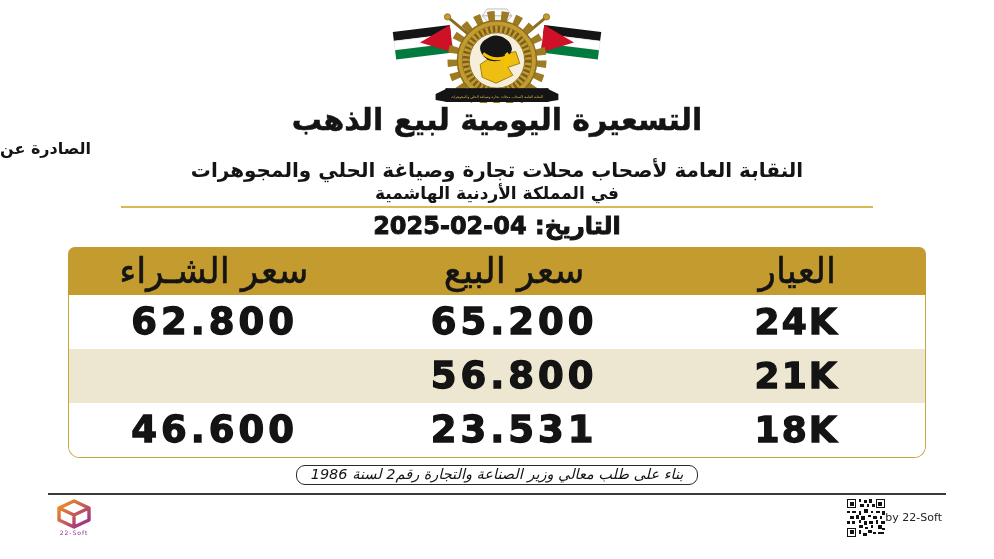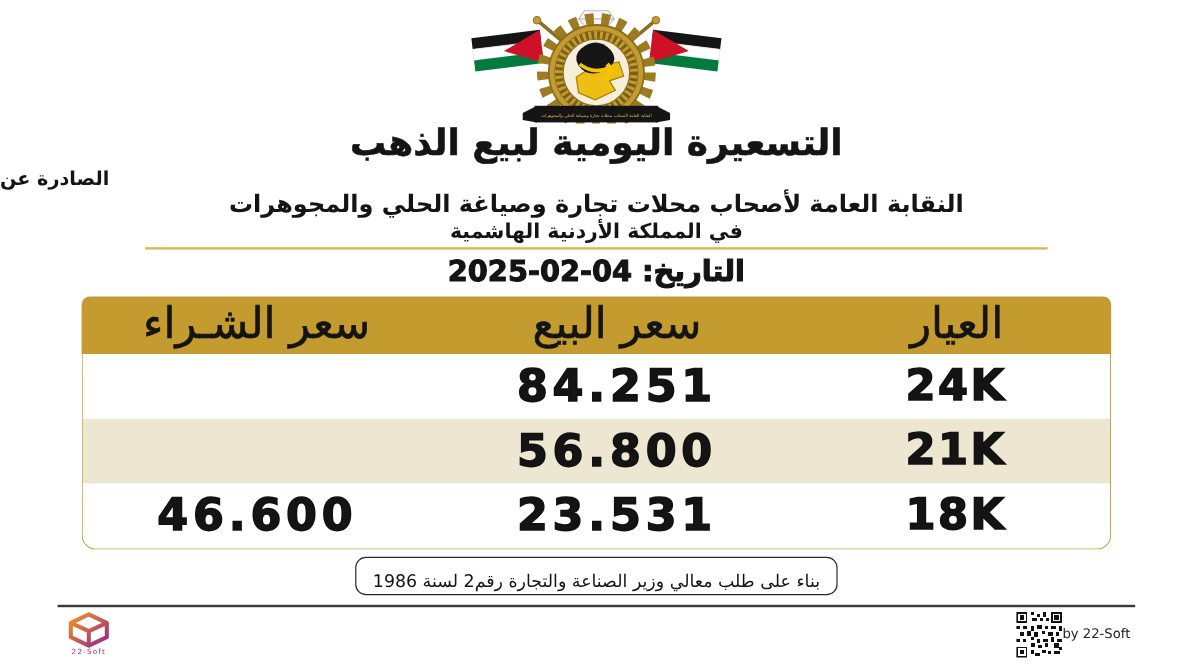--- a/index.html
+++ b/index.html
@@ -67,22 +67,22 @@
   .col-karat { width: 30%; }
   .col-sell  { width: 36%; }
   .col-buy   { width: 34%; }
   .td.col-karat { letter-spacing: 2px; font-size: 36px; }
 
   
   .note-row { text-align: center; margin-top: 6px; }
   .note {
     display: inline-block; direction: rtl;
     border: 1.6px solid #2a2a2a; border-radius: 9px;
-    padding: 12px 14px 2px;
-    font-size: 14.5px; font-weight: 500;
+    padding: 0px 14px 2px;
+    font-size: 14.5px; font-weight: 500; font-style: italic;
   }
   .divider {
     width: 898px; margin: 8px auto 0;
     border-top: 2px solid #3a3a3a; height: 0;
   }
   .bottom-row {
     margin: 4px 48px 0;
     display: flex; justify-content: space-between; align-items: flex-start;
   }
   .soft-logo { display: flex; flex-direction: column; align-items: center; margin-left: 8px; }
@@ -160,21 +160,22 @@
 
   <div class="price-table">
     <div class="thead">
       <div class="th col-karat">العيار</div>
       <div class="th col-sell">سعر البيع</div>
       <div class="th col-buy">سعر الشـراء</div>
     </div>
     <div class="tbody">
       <div class="tr">
         <div class="td col-karat">24K</div>
-        <div class="td col-sell">84.251</div>
+        <div class="td col-sell">65.200</div>
+        <div class="td col-buy">62.800</div>
       </div>
       <div class="tr alt">
         <div class="td col-karat">21K</div>
         <div class="td col-sell">56.800</div>
       </div>
       <div class="tr">
         <div class="td col-karat">18K</div>
         <div class="td col-sell">23.531</div>
         <div class="td col-buy">46.600</div>
       </div>

